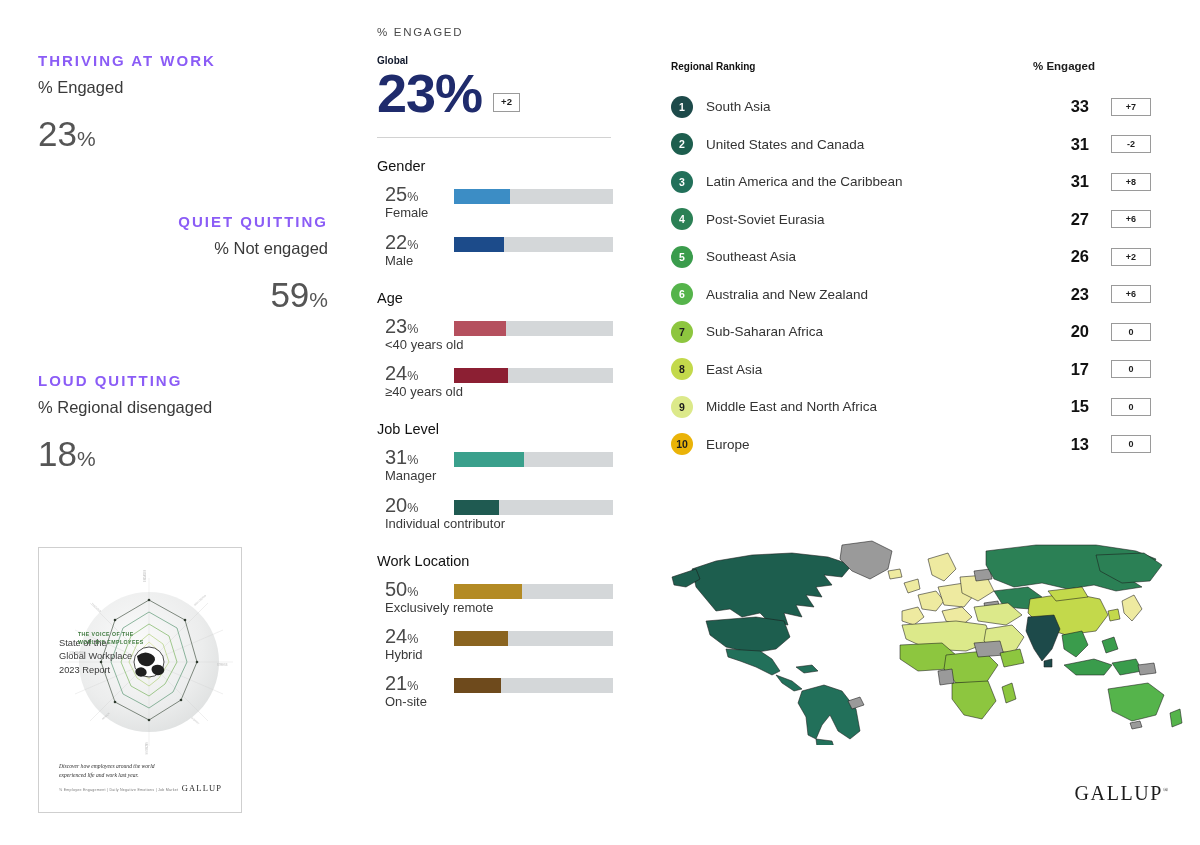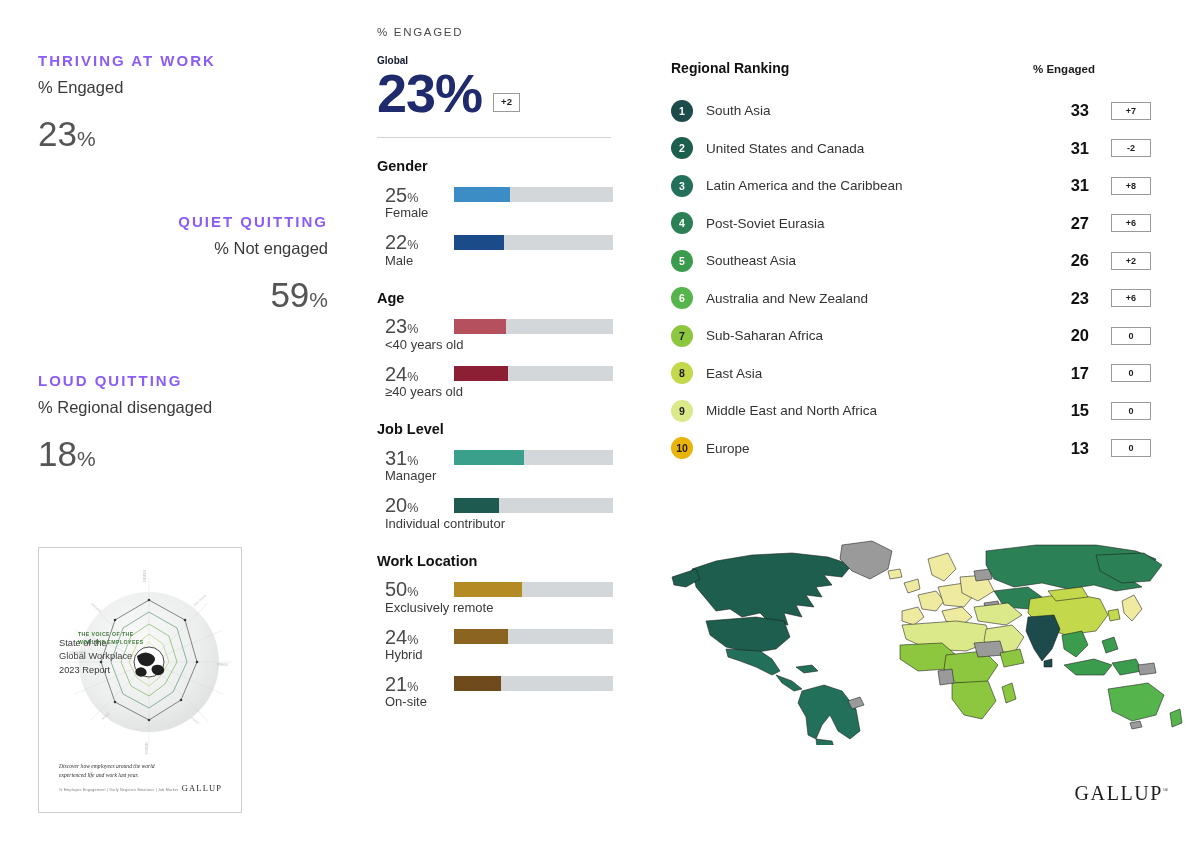--- a/index.html
+++ b/index.html
@@ -180,29 +180,29 @@
     line-height: 1.15;
   }
   .divider {
     height: 1px;
     background: #d2d2d2;
     margin: 0 0 20px 0;
     width: 234px;
   }
   .grp-title {
     font-size: 14.5px;
-    font-weight: bold;
+    font-weight: normal;
     color: #111111;
     margin: 0 0 11px 0;
   }
   .grp { margin-bottom: 21px; }
   .bar-item { margin-bottom: 11px; }
   .bar-row {
     display: flex;
-    align-items: center;
+    align-items: flex-end;
     gap: 16px;
     height: 19px;
   }
   .bar-pct {
     width: 62px;
     font-size: 20px;
     color: #4a4a4a;
     line-height: 1;
     white-space: nowrap;
     padding-left: 8px;
@@ -233,21 +233,21 @@
     left: 671px;
     top: 60px;
     width: 480px;
   }
   .rank-head {
     display: flex;
     align-items: baseline;
     margin-bottom: 16px;
   }
   .rank-head-title {
-    font-size: 14px;
+    font-size: 10px;
     font-weight: bold;
     color: #111111;
   }
   .rank-head-metric {
     margin-left: auto;
     font-size: 11.5px;
     font-weight: bold;
     color: #1c1c1c;
     width: 118px;
     text-align: left;

